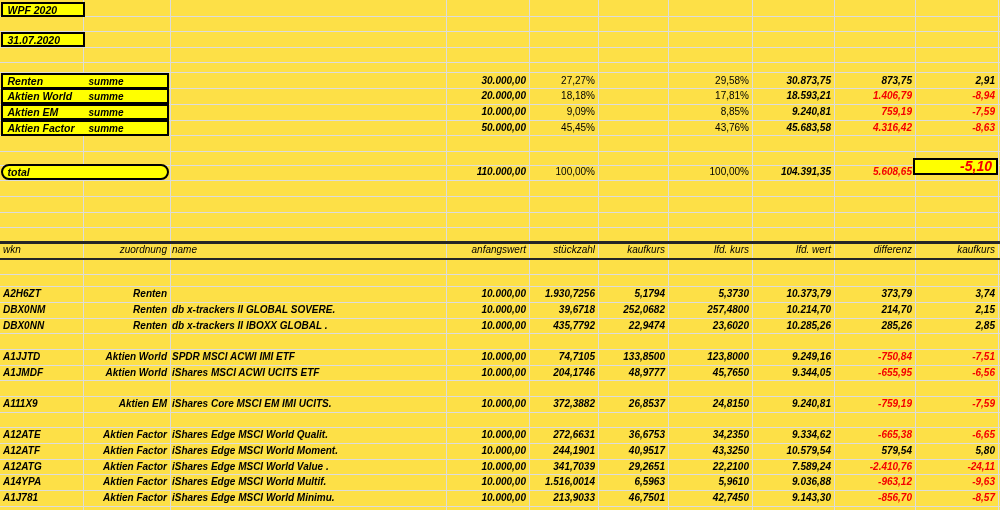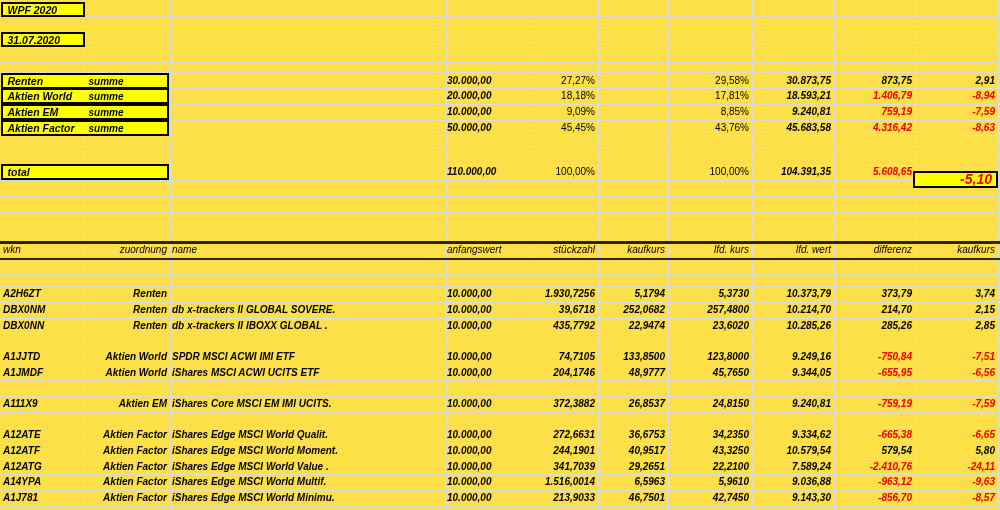--- a/index.html
+++ b/index.html
@@ -18,39 +18,39 @@
   
   .row{position:absolute;left:0;width:1000px;height:15.7px;line-height:15.7px;}
   .cell{position:absolute;top:0;height:100%;white-space:nowrap;font-size:10px;}
   .b{font-weight:bold;font-style:italic;}
   .it{font-style:italic;font-weight:normal;}
   .pct{font-style:normal;font-weight:normal;font-size:10px;}
   .neg{color:#f40000;}
   .ca{left:3px;width:78px;text-align:left;}
   .cb{left:86px;width:81px;text-align:right;}
   .cc{left:172px;width:271px;text-align:left;}
-  .cd{left:447px;width:79px;text-align:left;}
+  .cd{left:447px;width:79px;text-align:right;}
   .ce{left:530px;width:65px;text-align:right;}
   .cf{left:599px;width:66px;text-align:right;}
   .cg{left:669px;width:80px;text-align:right;}
   .ch{left:753px;width:78px;text-align:right;}
   .ci{left:835px;width:77px;text-align:right;}
   .cj{left:916px;width:79px;text-align:right;}
   
   .ybox{
     position:absolute;background:#ffff00;
     border:2px solid #000;box-sizing:border-box;
     line-height:11.5px;
   }
   .ybox .lbl{position:absolute;top:1px;font-weight:bold;font-style:italic;font-size:10.5px;white-space:nowrap;}
   .titlebox{left:0.5px;width:84px;height:15.5px;}
   .sumbox{left:0.5px;width:168px;height:15.9px;}
-  .totalbox{left:0.5px;width:168px;height:16px;}
+  .totalbox{left:0.5px;width:168px;height:16px;border-radius:8px;}
   .renditebox{
-    left:913px;top:171px;width:85px;height:17.2px;
+    left:913px;top:158px;width:85px;height:17.2px;
     border:2.5px solid #000;
     text-align:right;
   }
   .renditebox .big{
     position:absolute;right:4px;top:-1px;
     font-size:14px;font-weight:bold;font-style:italic;color:#f40000;
     line-height:15px;white-space:nowrap;
   }
 </style>
 </head>

